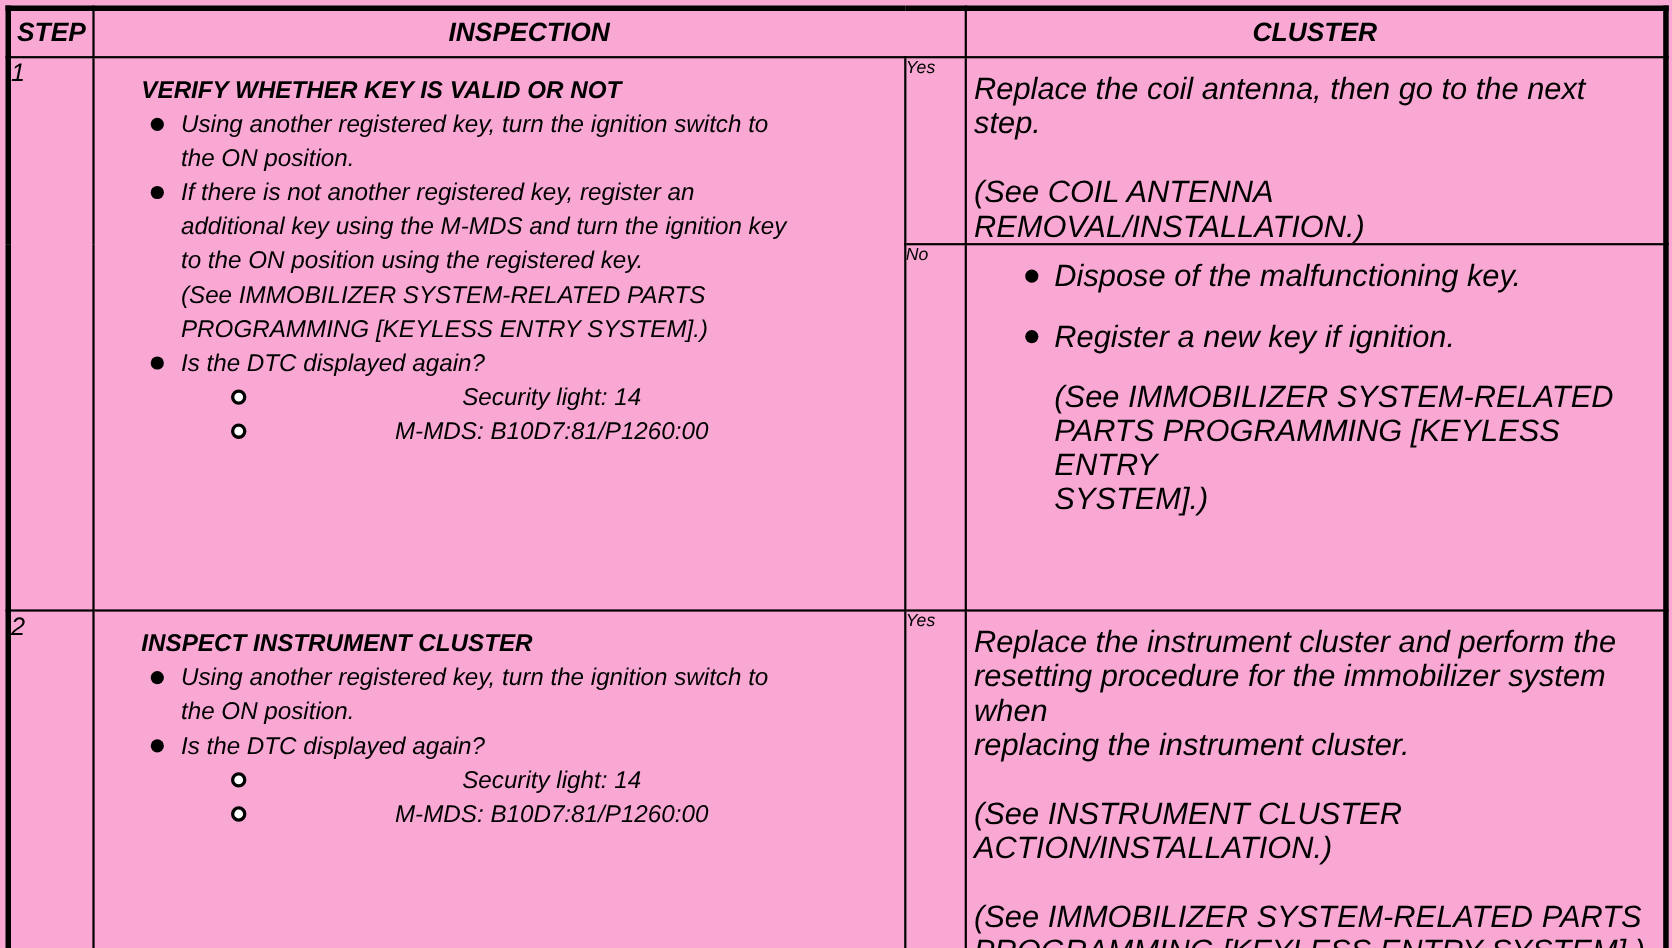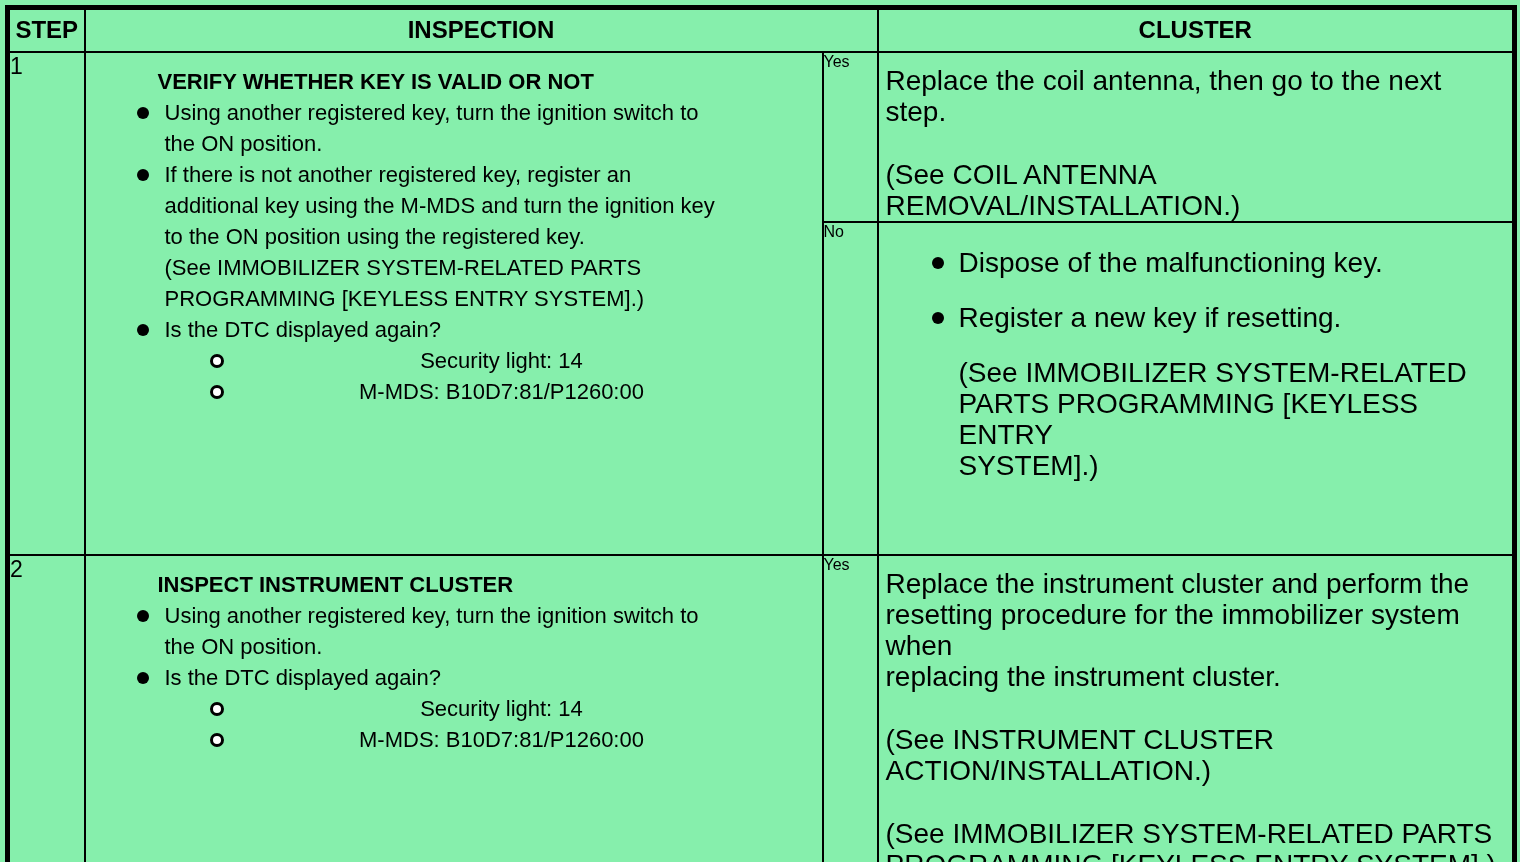--- a/index.html
+++ b/index.html
@@ -2,21 +2,21 @@
 <html><head>
 <meta charset="utf-8">
 <style>
   html, body { margin: 0; padding: 0; background: #ffffff; }
   body {
     width: 1520px; height: 862px;
     font-family: "Liberation Sans", sans-serif;
     color: #000;
     -webkit-font-smoothing: antialiased;
   }
-  .page { position: relative; width: 1520px; height: 862px; background: #86efac; overflow: hidden; }
+  .page { position: relative; width: 1520px; height: 862px; background: #f9a8d4; overflow: hidden; font-style: italic; }
 
   table.tbl {
     position: absolute; left: 5px; top: 5px;
     width: 1507px;
     border-collapse: collapse;
     table-layout: fixed;
     border: 5px solid #000;
   }
   .tbl th, .tbl td {
     border: 2px solid #000;
@@ -29,21 +29,21 @@
     font-weight: bold;
     text-align: center;
     vertical-align: middle;
     padding: 6px 0 7px 0;
   }
   
   .step-cell { font-size: 23px; padding: 9px 0 0 7px; }
 
   
   .insp { padding: 13px 6px 0 0; font-size: 22px; line-height: 31px; }
-  .insp-title { margin-left: 72px; font-weight: bold; }
+  .insp-title { margin-left: 43px; font-weight: bold; }
   .item { position: relative; padding-left: 79px; }
   .item .txt { white-space: pre-line; display: block; }
   .item.sub { padding-left: 102px; text-align: center; }
   .item.note {  }
 
   .dot {
     position: absolute; left: 51px; top: 10px;
     width: 12px; height: 12px; border-radius: 50%;
     background: #000; display: block;
   }
@@ -53,21 +53,21 @@
     border: 3px solid #000; background: #fff; display: block;
   }
 
   
   .yn-cell { font-size: 16px; padding: 11px 0 0 7px; }
 
   
   .act { padding: 12px 8px 0 7px; font-size: 28px; line-height: 31px; }
   .act .para { white-space: pre-line; margin-top: 32px; }
   .act .para:first-child { margin-top: 0; }
-  .act .item { margin-top: 12px; padding-left: 73px; }
+  .act .item { margin-top: 0; padding-left: 73px; }
   .act .item + .item { margin-top: 24px; }
   .act .item .dot { left: 46px; }
   .act .item.note { padding-left: 73px; }
 </style>
 </head>
 <body>
 
 <div class="page">
   <table class="tbl">
     <colgroup>
@@ -130,21 +130,21 @@
     <tr style="height:333px">
       <td class="yn-cell">No</td>
       <td>
         <div class="act">
           <div class="item">
             <span class="dot"></span>
             <span class="txt">Dispose of the malfunctioning key.</span>
           </div>
           <div class="item">
             <span class="dot"></span>
-            <span class="txt">Register a new key if resetting.</span>
+            <span class="txt">Register a new key if ignition.</span>
           </div>
           <div class="item note">
             <span class="txt">(See IMMOBILIZER SYSTEM-RELATED
 PARTS PROGRAMMING [KEYLESS ENTRY
 SYSTEM].)</span>
           </div>
         </div>
       </td>
     </tr>
 

